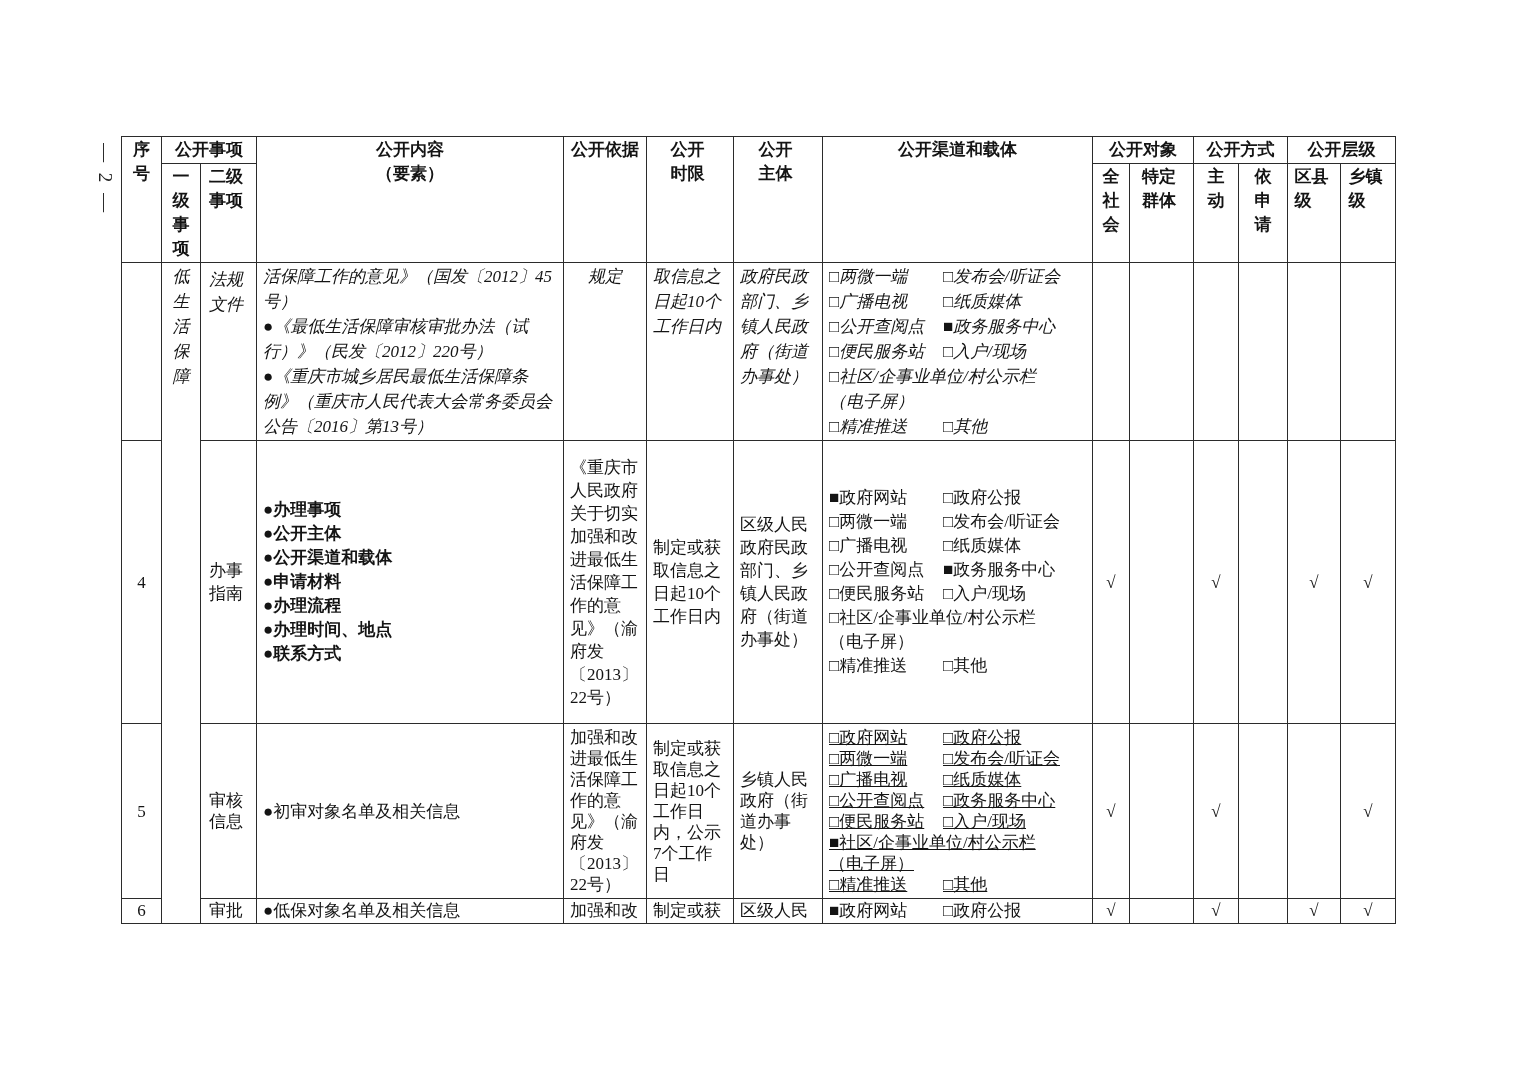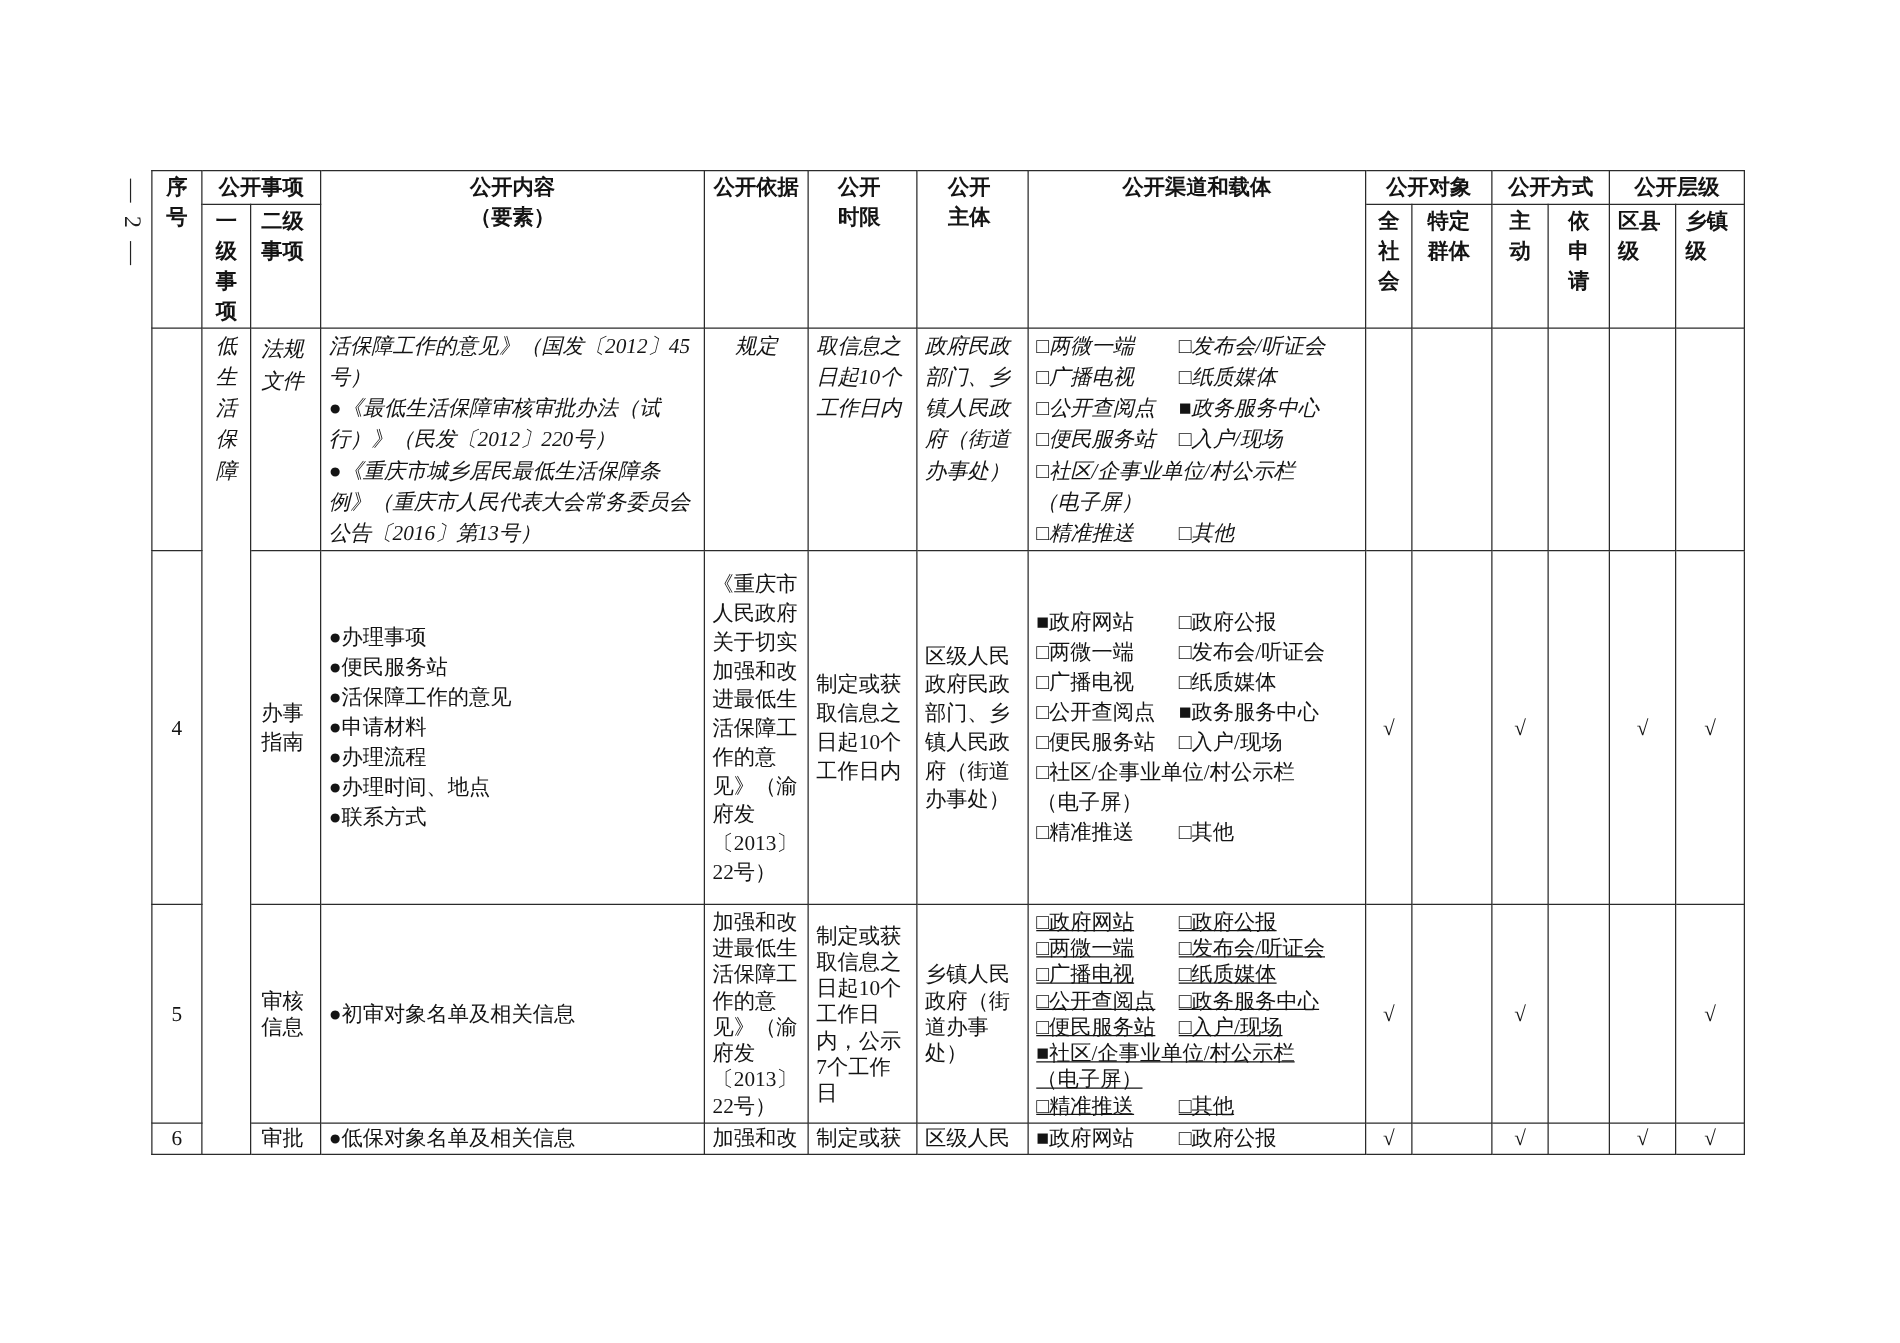--- a/index.html
+++ b/index.html
@@ -27,21 +27,21 @@
   tr.r0 td.erji{vertical-align:top;padding-top:4px;}
   td.content{padding:2px 8px;}
   td.tcenter{text-align:center;margin-top:20px;}
   td.ch{padding:2px 4px 2px 15px;}
   .ch-line{display:flex;align-items:center;}
   .ch-l{min-width:114px;white-space:nowrap;}
   .ch-r{white-space:nowrap;}
   tr.r0 .ch-line{line-height:25px;}
   tr.r1 .ch-line{line-height:24px;}
   tr.r2 .ch-line{line-height:21px;text-decoration:underline;}
-  tr.r1 td.content .t-line{line-height:24px;}
+  tr.r1 td.content .t-line{line-height:24px;font-weight:bold;}
   td.mark{text-align:center;vertical-align:middle;font-size:17px;}
   tr.r3 td.mark{vertical-align:middle;}
 </style>
 </head>
 <body>
 
 <div class="page">
   <div class="page-num">— 2 —</div>
 
   <table class="grid">
@@ -138,22 +138,22 @@
       <td class="mark"></td>
       <td class="mark"></td>
       <td class="mark"></td>
     </tr>
 
     <tr class="r1">
       <td class="xh">4</td>
       <td class="erji"><span class="v2">办事指南</span></td>
       <td class="content">
             <div class="t-line">●办理事项</div>
-            <div class="t-line">●便民服务站</div>
-            <div class="t-line">●活保障工作的意见</div>
+            <div class="t-line">●公开主体</div>
+            <div class="t-line">●公开渠道和载体</div>
             <div class="t-line">●申请材料</div>
             <div class="t-line">●办理流程</div>
             <div class="t-line">●办理时间、地点</div>
             <div class="t-line">●联系方式</div>
           </td>
       <td>《重庆市人民政府关于切实加强和改进最低生活保障工作的意见》（渝府发〔2013〕22号）</td>
       <td>制定或获取信息之日起10个工作日内</td>
       <td>区级人民政府民政部门、乡镇人民政府（街道办事处）</td>
       <td class="ch">
             <div class="ch-line">

